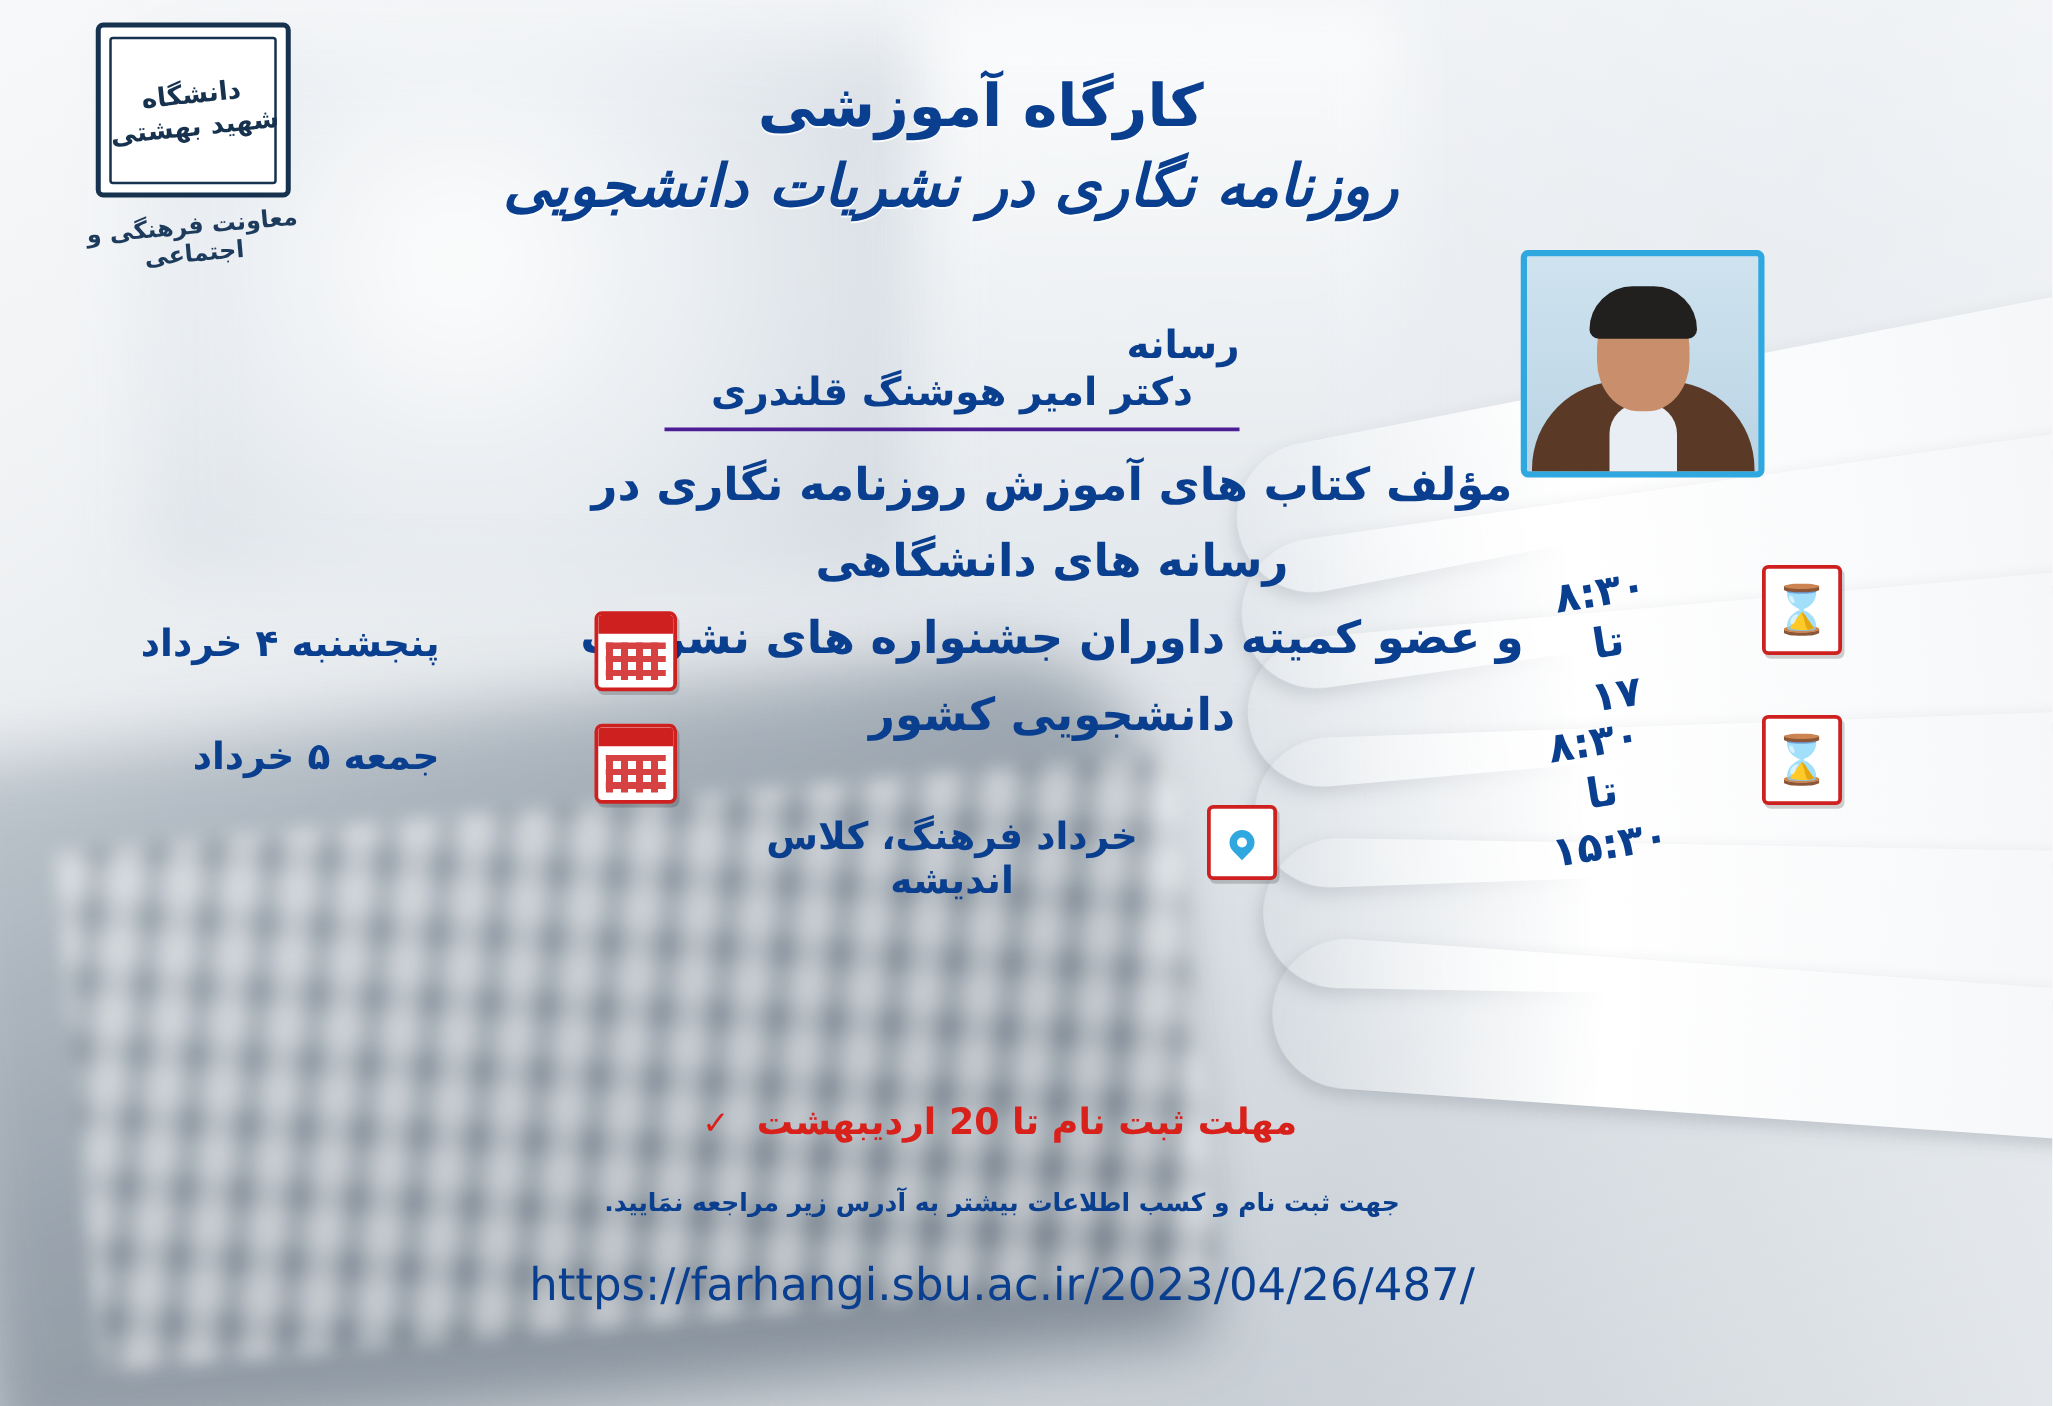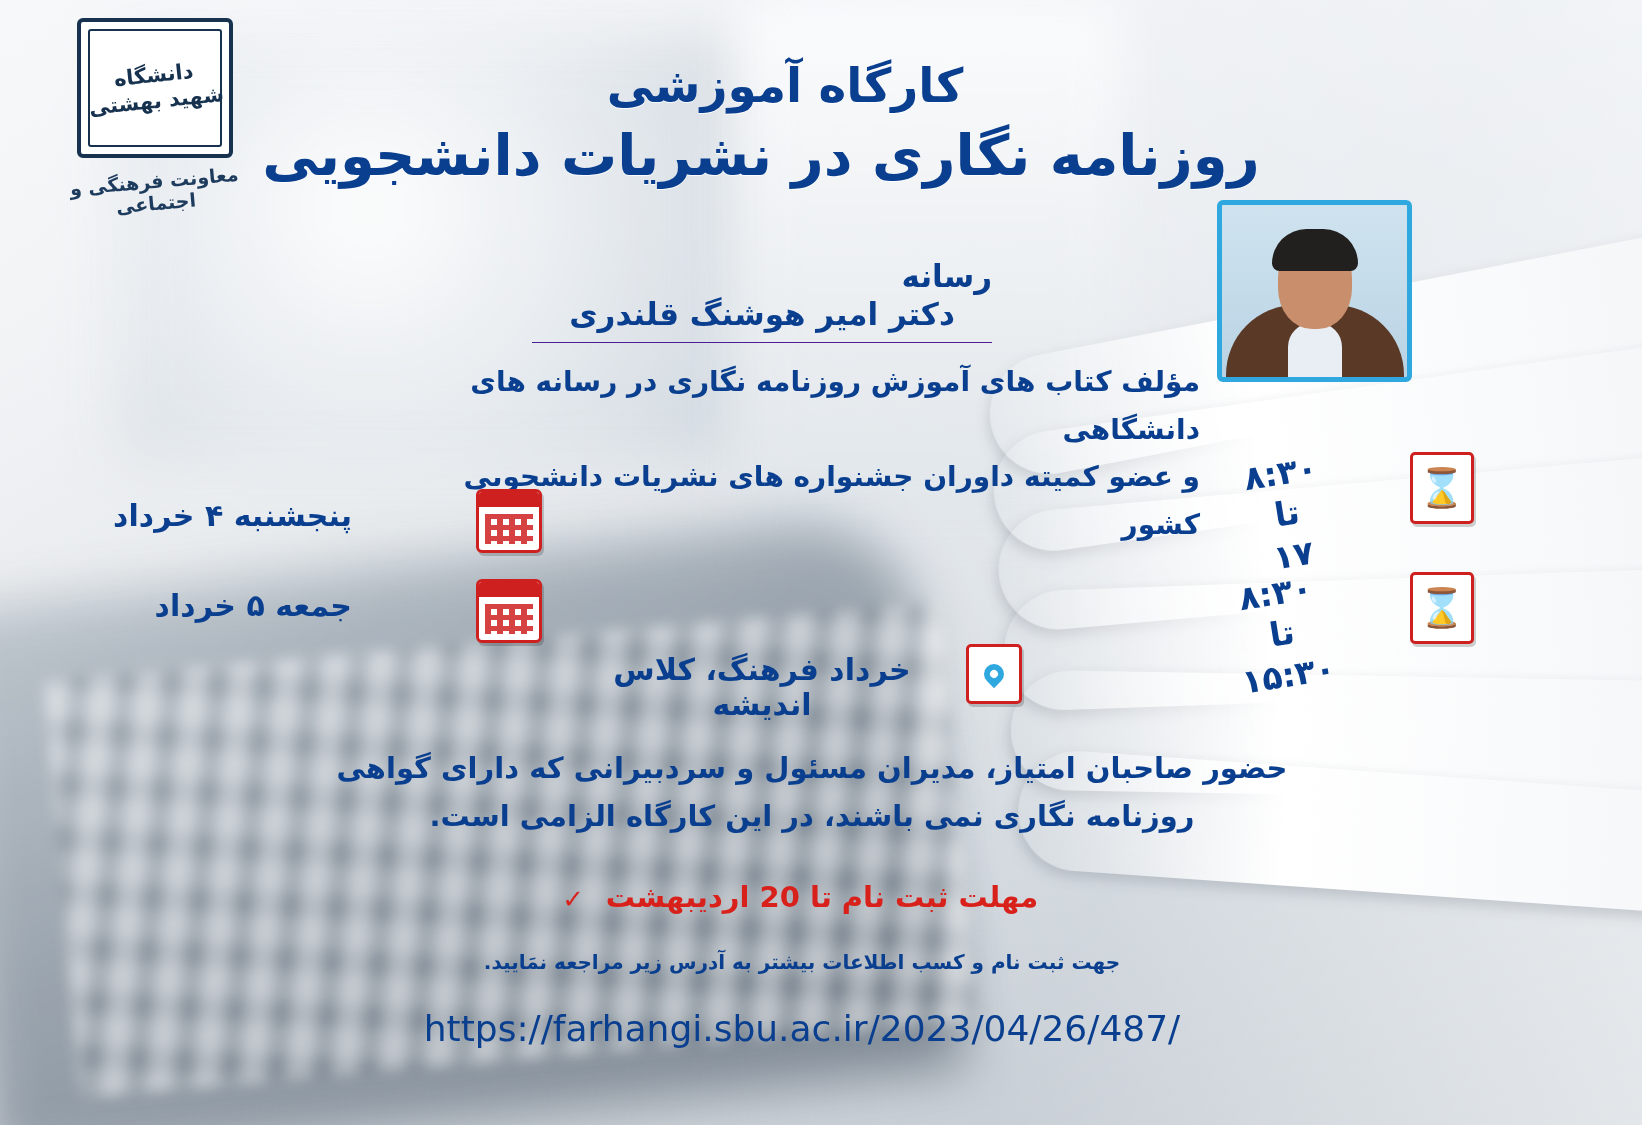--- a/index.html
+++ b/index.html
@@ -151,24 +151,25 @@
   .title-line1 {
     color: #0a3f8f;
     font-size: 47px;
     font-weight: bold;
     line-height: 1.35;
     text-shadow: 0 1px 0 rgba(255,255,255,0.85);
     margin-left: 48px;
   }
   .title-line2 {
     color: #0a3f8f;
-    font-size: 56px;
+    font-size: 47px;
     font-weight: bold;
     line-height: 1.4;
     text-shadow: 0 1px 0 rgba(255,255,255,0.85);
+    font-style: italic;
   }
 
   
   .instructor-label {
     position: absolute;
     right: 650px;
     top: 258px;
     color: #0a3f8f;
     font-size: 31px;
     font-weight: bold;
@@ -176,29 +177,30 @@
   .instructor-name {
     position: absolute;
     right: 650px;
     top: 296px;
     width: 460px;
     text-align: center;
     color: #0a3f8f;
     font-size: 31px;
     font-weight: bold;
     padding-bottom: 10px;
-    border-bottom: 1px solid #4c1d95;
+    border-bottom: 3px solid #4c1d95;
   }
   .instructor-bio {
     position: absolute;
-    right: 442px;
+    right: 420px;
     top: 358px;
     width: 760px;
-    color: #0a3f8f;
-    font-size: 28px;
+    text-align: center;
+    color: #0a3f8f;
+    font-size: 36px;
     font-weight: bold;
     line-height: 1.7;
   }
   .portrait {
     position: absolute;
     right: 230px;
     top: 200px;
     width: 185px;
     height: 172px;
     border: 5px solid #2fa8e0;
@@ -511,21 +513,20 @@
       <div>۱۵:۳۰</div>
     </div>
 
     <div class="location-row">
       <div class="pin-icon">
         <span class="pin"></span>
       </div>
       <div class="location-text">خرداد فرهنگ، کلاس اندیشه</div>
     </div>
 
-    <div class="notice">حضور صاحبان امتیاز، مدیران مسئول و سردبیرانی که دارای گواهی روزنامه نگاری نمی باشند، در این کارگاه الزامی است.</div>
 
     <div class="check-icon">✓</div>
     <div class="deadline">مهلت ثبت نام تا 20 اردیبهشت</div>
 
     <div class="footer-text">جهت ثبت نام و کسب اطلاعات بیشتر به آدرس زیر مراجعه نمَایید.</div>
     <div class="footer-url">https://farhangi.sbu.ac.ir/2023/04/26/487/</div>
 
   </div>
 </div>
 

